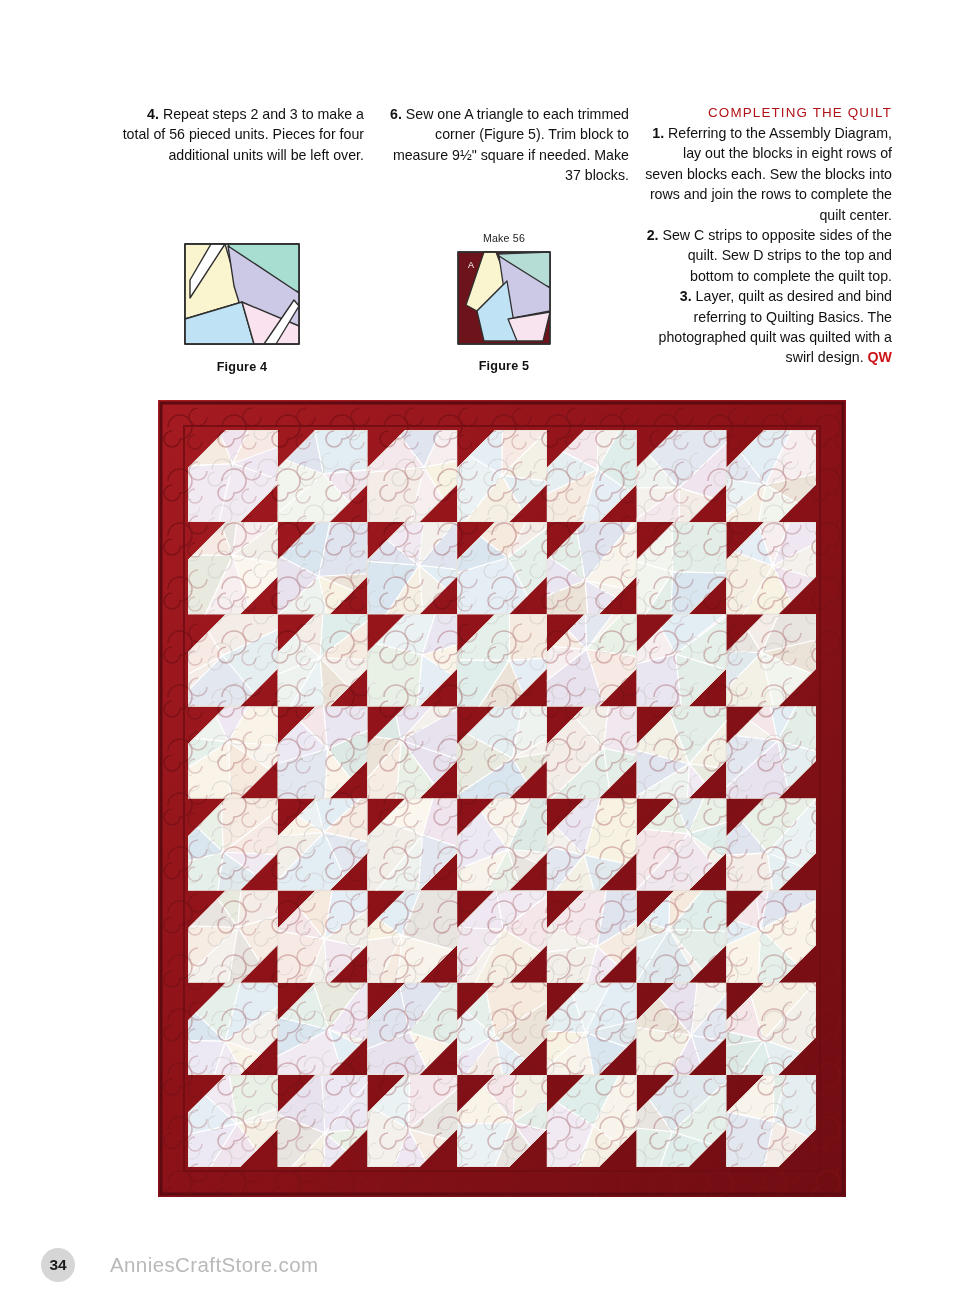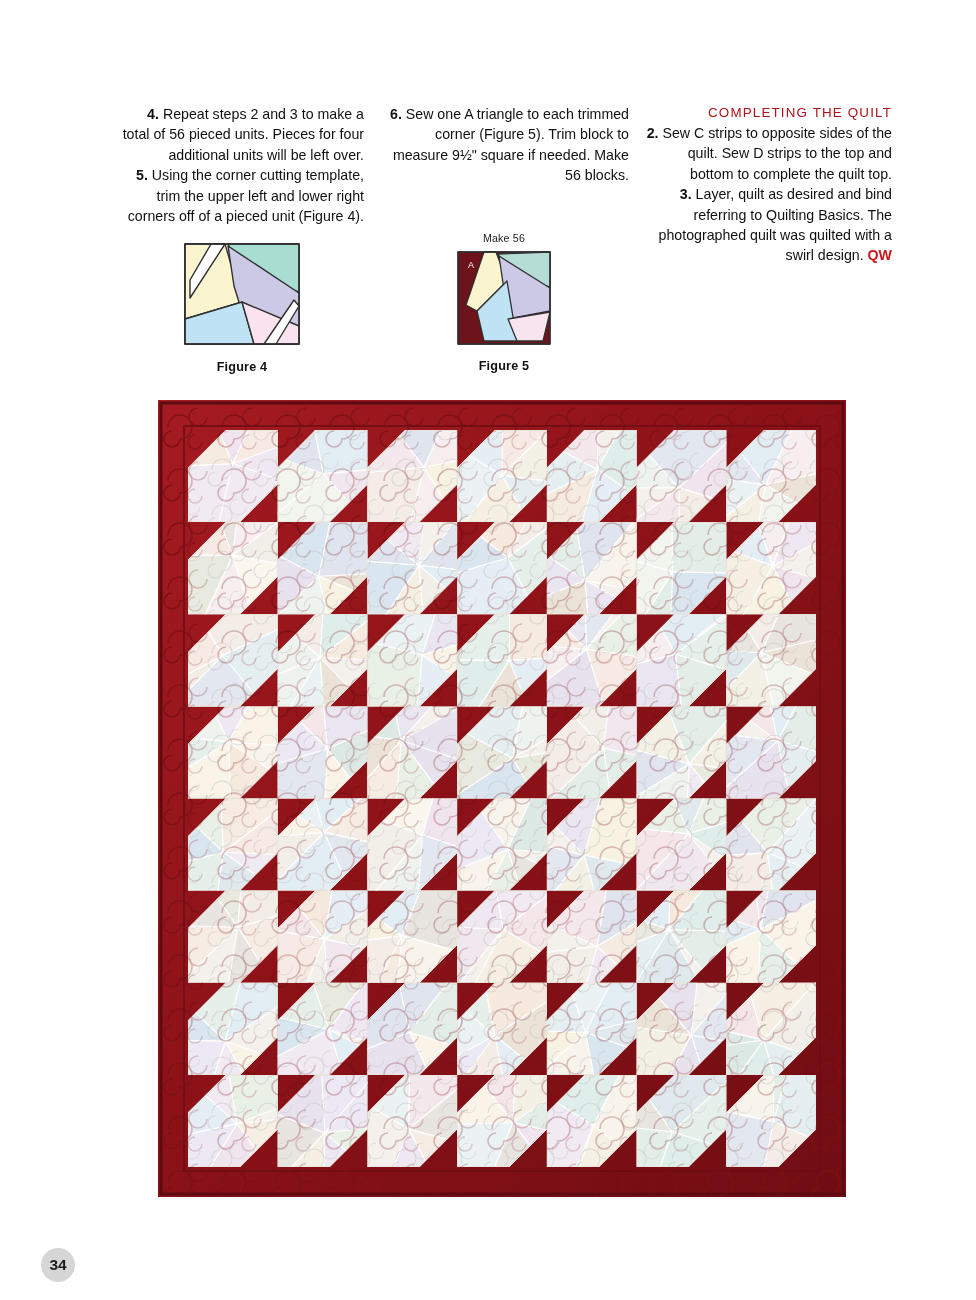--- a/index.html
+++ b/index.html
@@ -114,21 +114,20 @@
     color: #b9b9b9;
     letter-spacing: .4px;
     line-height: 30px;
   }
 </style>
 </head>
 <body>
 
 <div class="col" id="col1">
   <p class="step"><span class="num">4.</span><span> Repeat steps 2 and 3 to make a total of 56 pieced units. Pieces for four additional units will be left over.</span></p>
-  <p class="step"><span class="num">5.</span><span> Using the corner cutting template, trim the upper left and lower right corners off of a pieced unit (Figure 4).</span></p>
 </div>
 
 <div class="fig-wrap" id="fig4wrap">
   <svg class="fig-svg" width="124" height="108" viewBox="0 0 124 108">
     <g stroke="#2f2f2f" stroke-width="1.4" stroke-linejoin="round">
       <rect x="5" y="4" width="114" height="100" fill="#ffffff"></rect>
 
       <polygon points="5,4 45,4 62,62 5,79" fill="#fbf5cf"></polygon>
 
       <polygon points="48,4 119,4 119,52 62,36" fill="#a8ddd2"></polygon>
@@ -142,21 +141,21 @@
       <polygon points="31,4 45,4 10,58 10,40" fill="#ffffff"></polygon>
 
       <polygon points="114,60 119,66 96,104 84,104" fill="#ffffff"></polygon>
       <rect x="5" y="4" width="114" height="100" fill="none"></rect>
     </g>
   </svg>
   <div class="fig-caption">Figure 4</div>
 </div>
 
 <div class="col" id="col2">
-  <p class="step"><span class="num">6.</span><span> Sew one A triangle to each trimmed corner (Figure 5). Trim block to measure 9½" square if needed. Make 56 blocks.</span></p>
+  <p class="step"><span class="num">6.</span><span> Sew one A triangle to each trimmed corner (Figure 5). Trim block to measure 9½" square if needed. Make 37 blocks.</span></p>
 </div>
 
 <div class="fig-wrap" id="fig5wrap">
   <span class="fig-top-label">Make 56</span>
   <svg class="fig-svg" width="98" height="98" viewBox="0 0 98 98">
     <g stroke="#2f2f2f" stroke-width="1.3" stroke-linejoin="round">
       <rect x="3" y="3" width="92" height="92" fill="#6d131b"></rect>
 
       <polygon points="29,3 41,3 52,32 22,62 11,56" fill="#fbf5cf"></polygon>
 
@@ -169,20 +168,21 @@
       <polygon points="53,70 95,63 88,92 62,92" fill="#f7e4ee"></polygon>
       <rect x="3" y="3" width="92" height="92" fill="none"></rect>
     </g>
     <text x="13" y="19" font-family="Liberation Sans, sans-serif" font-size="9" fill="#ffffff">A</text>
   </svg>
   <div class="fig-caption">Figure 5</div>
 </div>
 
 <div class="col" id="col3">
   <div class="sec-head">COMPLETING THE QUILT</div>
+  <p class="step"><span class="num">1.</span><span> Referring to the Assembly Diagram, lay out the blocks in eight rows of seven blocks each. Sew the blocks into rows and join the rows to complete the quilt center.</span></p>
   <p class="step"><span class="num">2.</span><span> Sew C strips to opposite sides of the quilt. Sew D strips to the top and bottom to complete the quilt top.</span></p>
   <p class="step"><span class="num">3.</span><span> Layer, quilt as desired and bind referring to Quilting Basics. The photographed quilt was quilted with a swirl design. </span><span class="qw">QW</span></p>
 </div>
 
 <div id="quilt-photo">
   <svg width="688" height="797" viewBox="0 0 688 797">
     <defs>
       <linearGradient id="bordgrad" x1="0" y1="0" x2="1" y2="1">
         <stop offset="0%" stop-color="#a51b21"></stop>
         <stop offset="45%" stop-color="#8d1218"></stop>
@@ -988,13 +988,14 @@
           <rect x="568.2857142857142" y="674.875" width="89.71428571428571" height="92.125" fill="url(#swirlLight)"></rect>
           <polygon points="606.0,674.9 658.0,674.9 658.0,729.3 620.3,767.0 568.3,767.0 568.3,712.6" fill="none" stroke="#e9e5de" stroke-width="1.6"></polygon>
         </g>
       </g>
     <rect x="0" y="0" width="688" height="797" fill="url(#swirl)" opacity="0.35"></rect>
   </svg>
 </div>
 
 <div id="footer">
   <div id="page-badge">34</div>
+  <div id="site-name">AnniesCraftStore.com</div>
 </div>
 
 </body></html>

